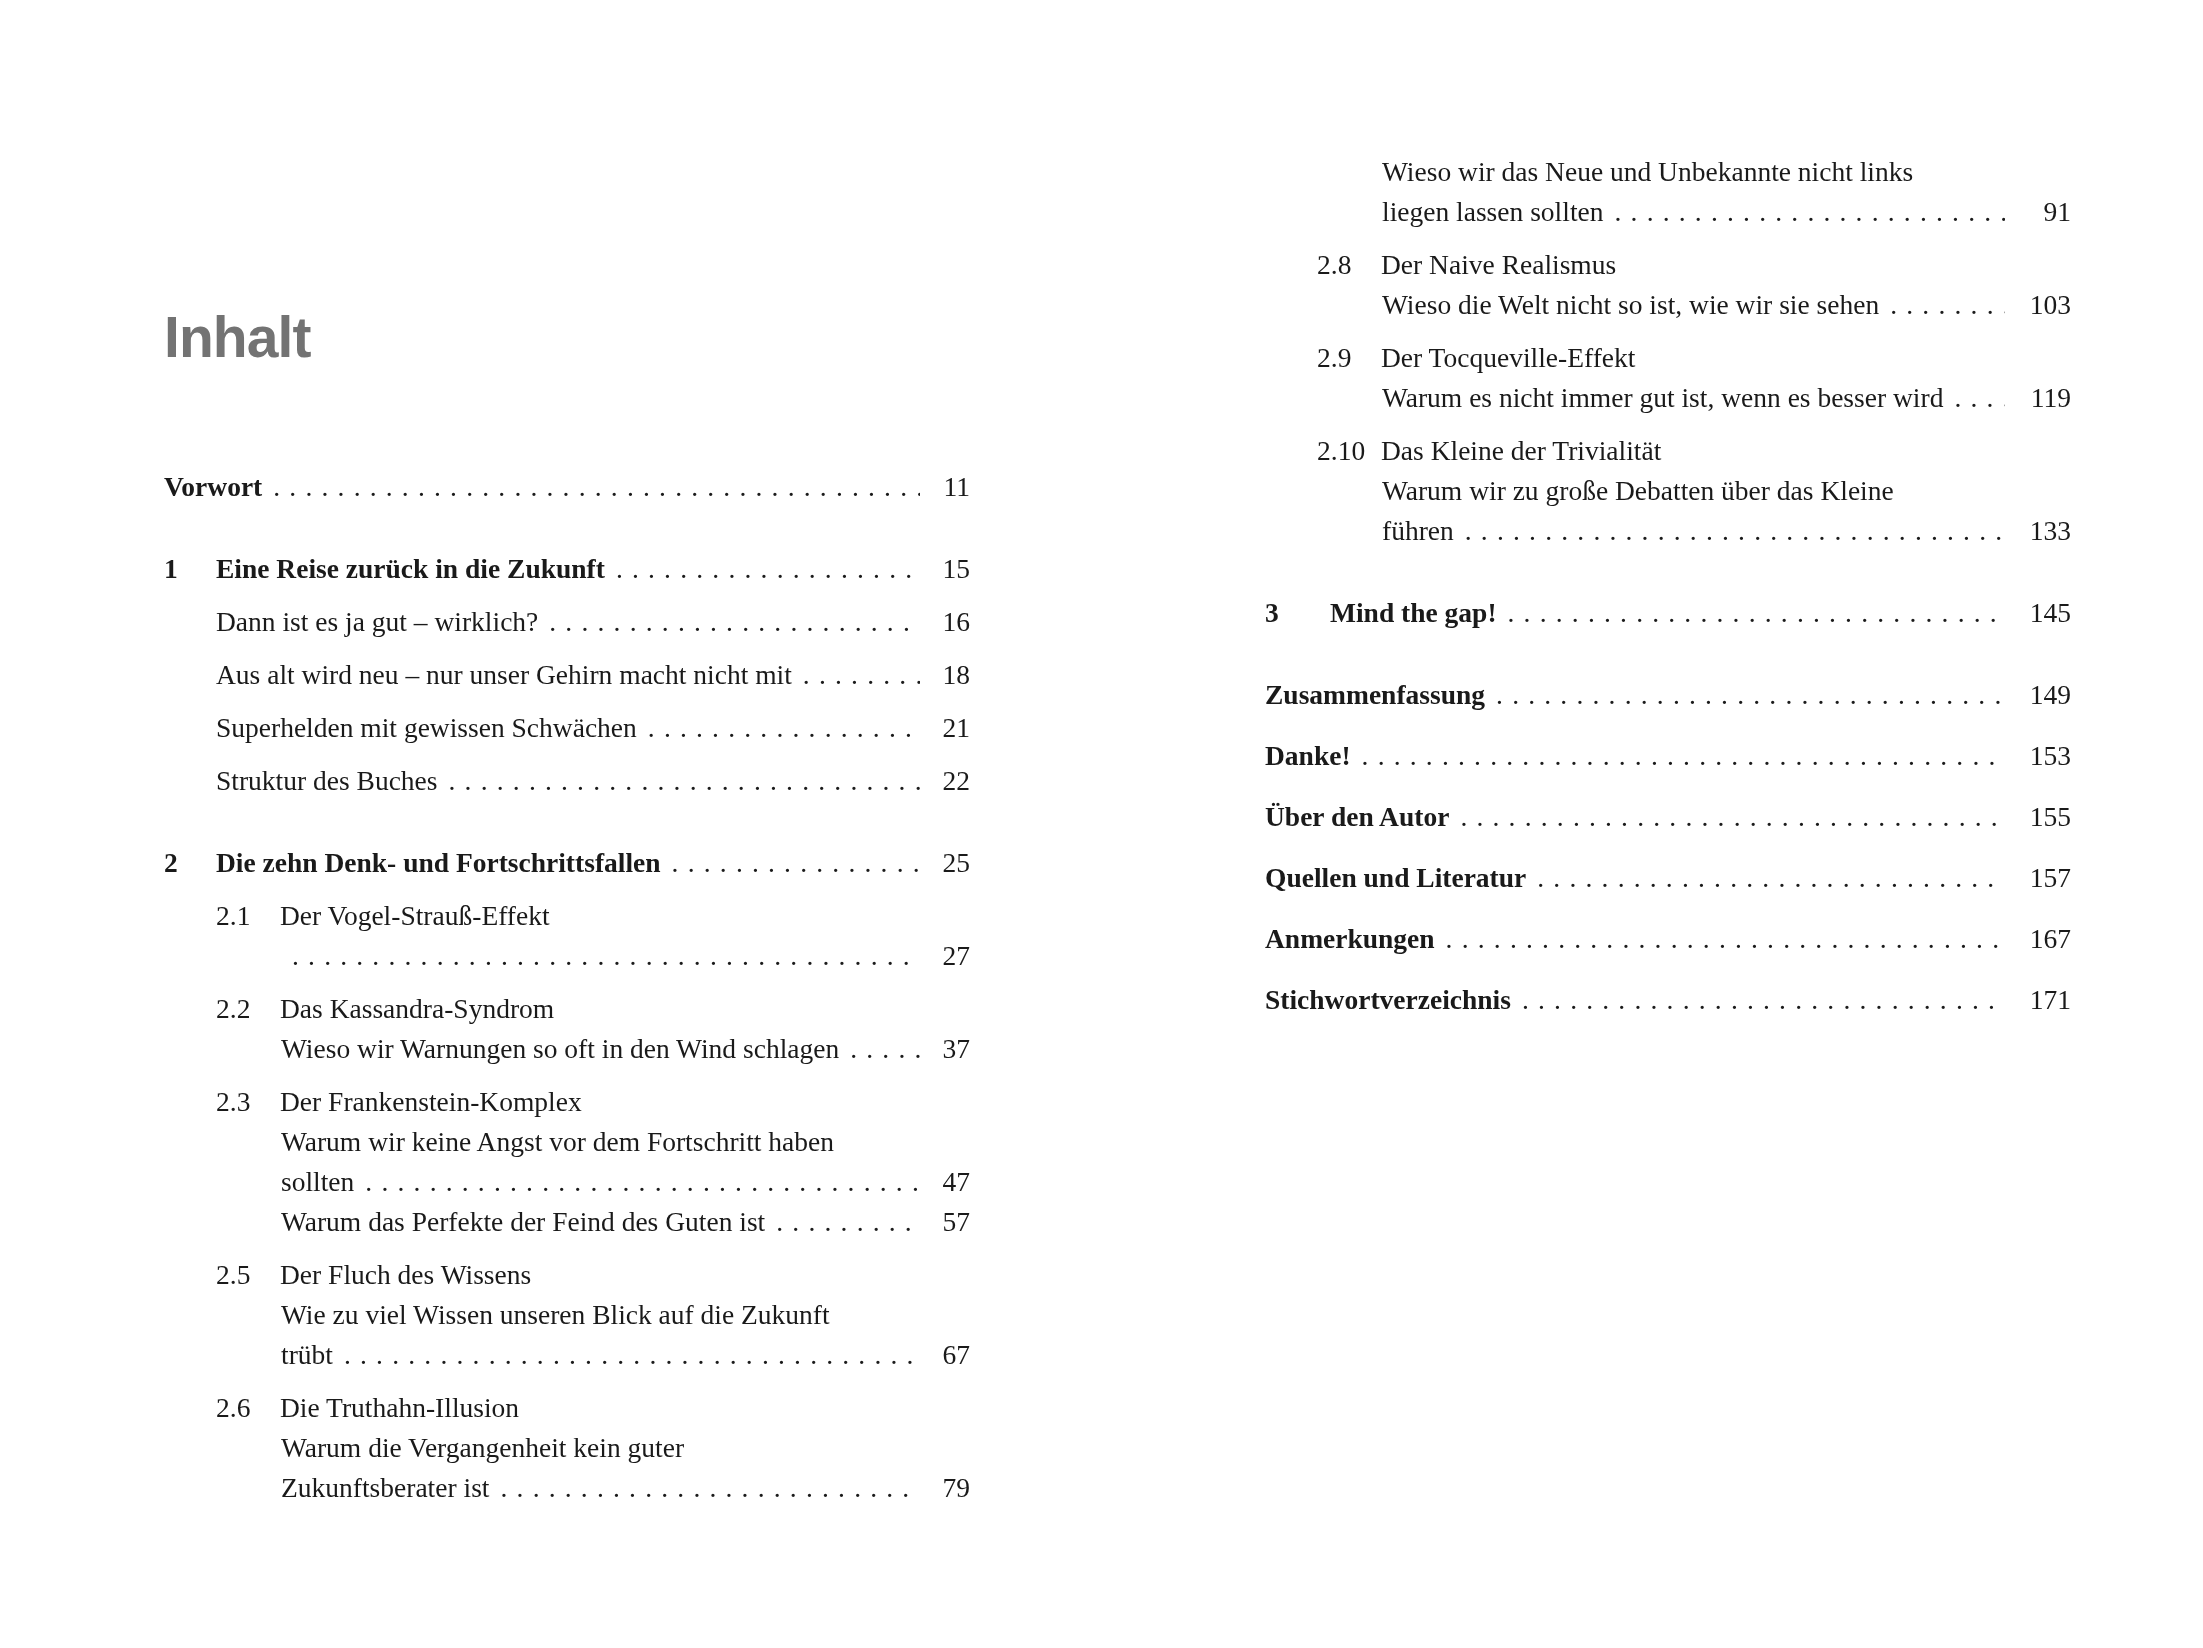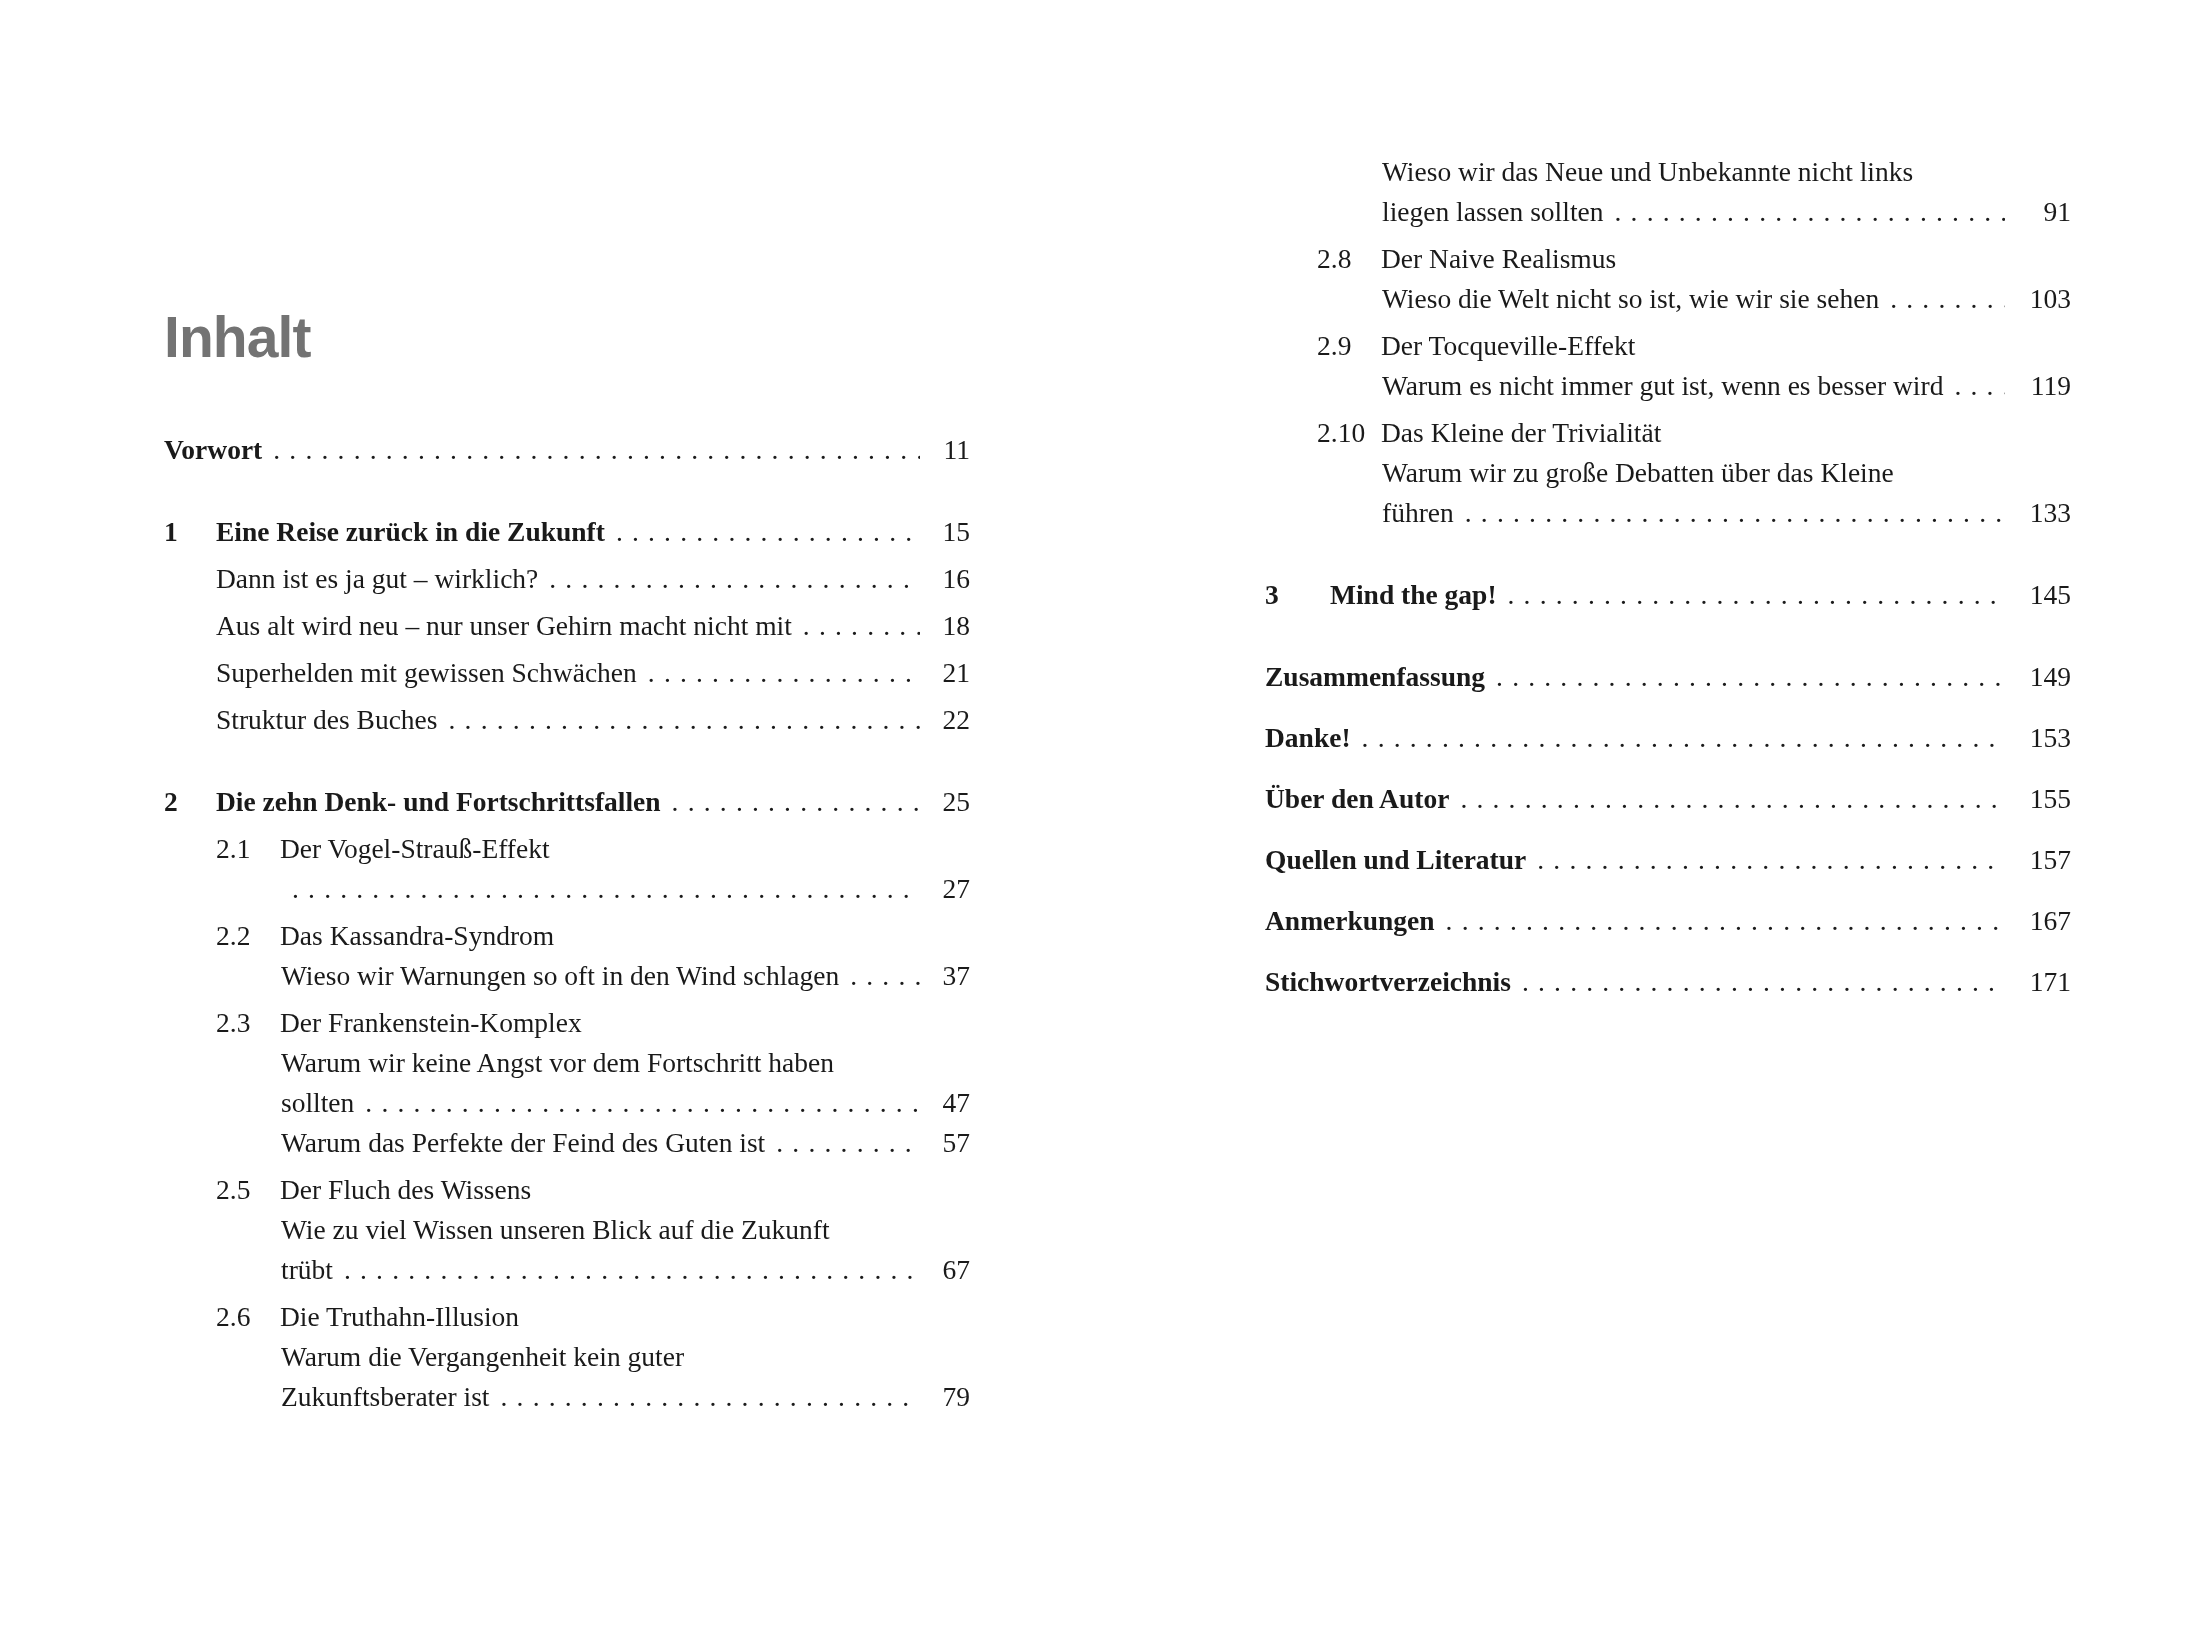--- a/index.html
+++ b/index.html
@@ -58,23 +58,23 @@
   }
   .leader::after {
     content: "........................................................................................................";
     letter-spacing: 9.2px;
   }
 
   .pg { flex: 0 0 53px; text-align: right; }
   .col-left .pg { flex: 0 0 37px; }
 
   
-  .sp-title   { margin-top: 64px; }  
+  .sp-title   { margin-top: 101px; }  
   .sp-section { margin-top: 42px; }  
-  .sp-entry   { margin-top: 7px; }  
+  .sp-entry   { margin-top: 13px; }  
   .sp-back    { margin-top: 21px; }  
 </style>
 </head>
 <body>
 
 <div class="spread">
 
   <div class="col col-left">
 
     <h1 class="doc-title">Inhalt</h1>

